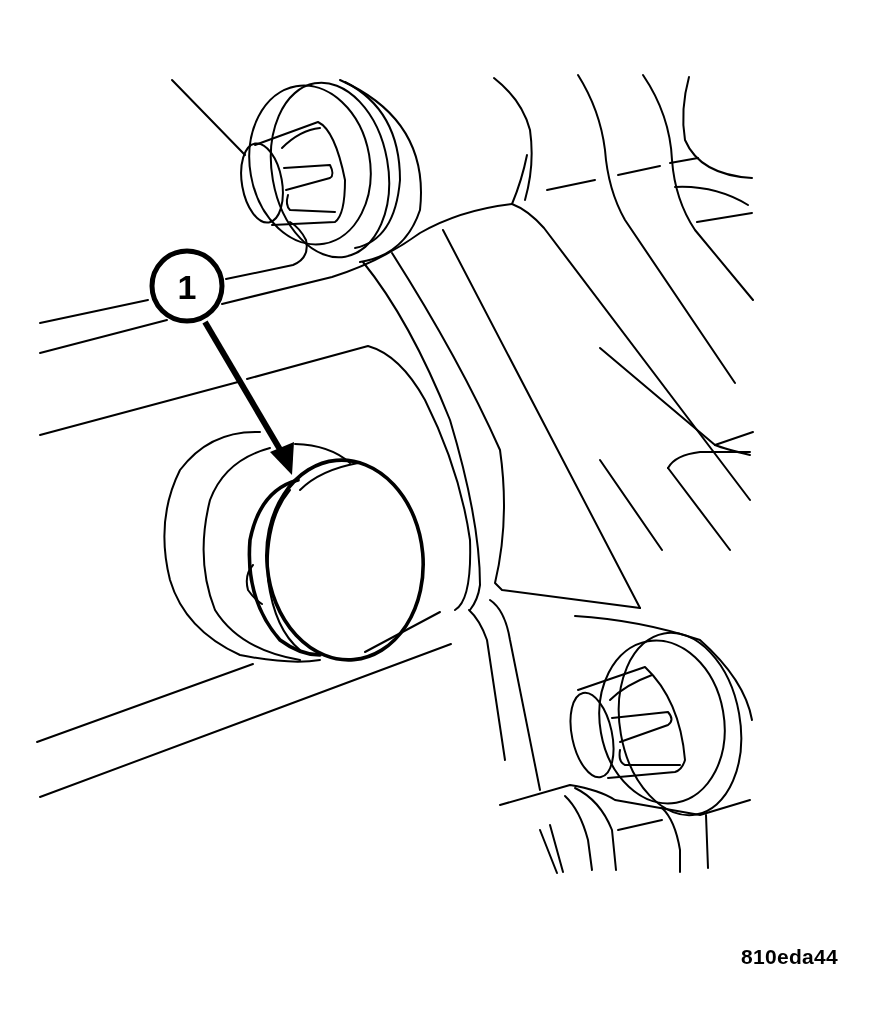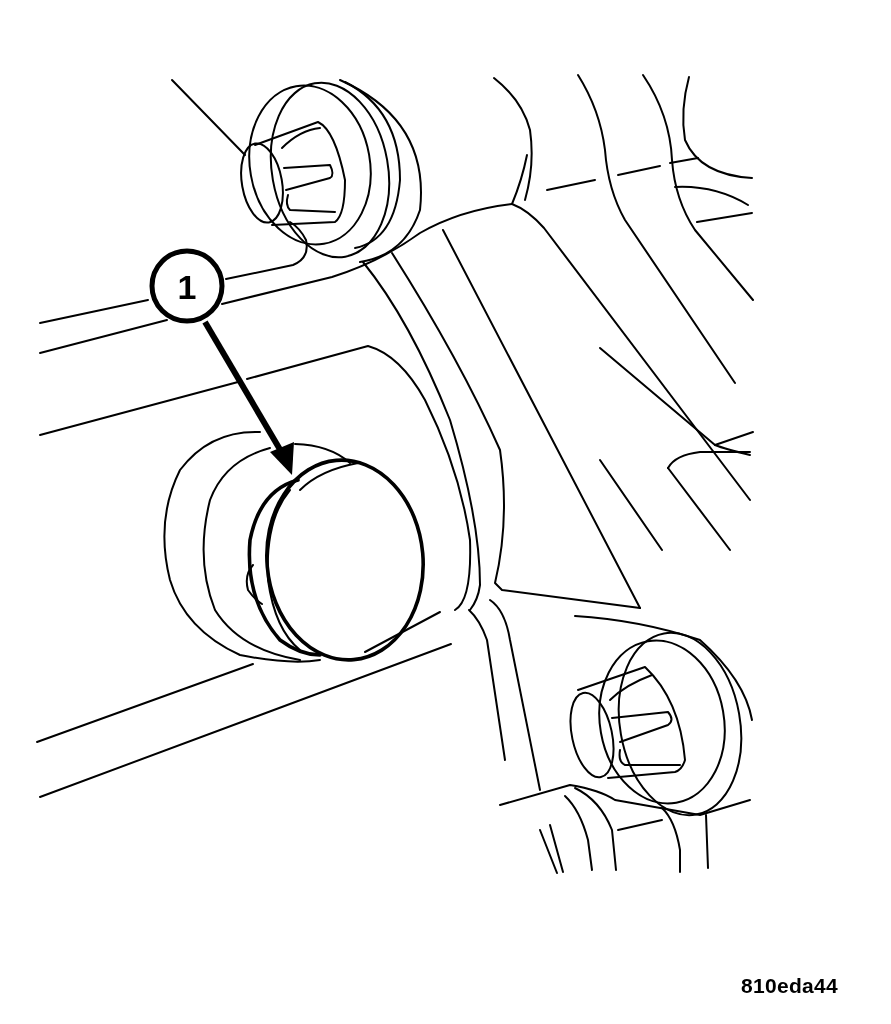--- a/index.html
+++ b/index.html
@@ -2,21 +2,21 @@
 <html><head>
   <meta charset="utf-8">
   <style>
     html, body { margin: 0; padding: 0; background: #ffffff; }
     body { width: 891px; height: 1024px; position: relative; overflow: hidden; font-family: "Liberation Sans", sans-serif; }
     #diagram { position: absolute; left: 0; top: 0; width: 891px; height: 1024px; }
     .ln { fill: none; stroke: #000; stroke-width: 2; stroke-linecap: round; stroke-linejoin: round; }
     .thick { stroke-width: 3.6; }
     .callout-ring { fill: #fff; stroke: #000; stroke-width: 5; }
     .callout-text { font-family: "Liberation Sans", sans-serif; font-weight: bold; font-size: 34px; fill: #000; }
-    .figure-id { position: absolute; left: 741px; top: 974px; font-family: "Liberation Sans", sans-serif; font-weight: bold; font-size: 21px; color: #000; letter-spacing: 0.3px; }
+    .figure-id { position: absolute; left: 741px; top: 945px; font-family: "Liberation Sans", sans-serif; font-weight: bold; font-size: 21px; color: #000; letter-spacing: 0.3px; }
   </style>
 </head>
 <body>
 
 <svg id="diagram" viewBox="0 0 891 1024" xmlns="http://www.w3.org/2000/svg">
 
   <g>
 
     <path class="ln" d="M40,323 L148,300"></path>
     <path class="ln" d="M226,279 L293,265 Q310,258 306,240 Q300,228 290,222"></path>

